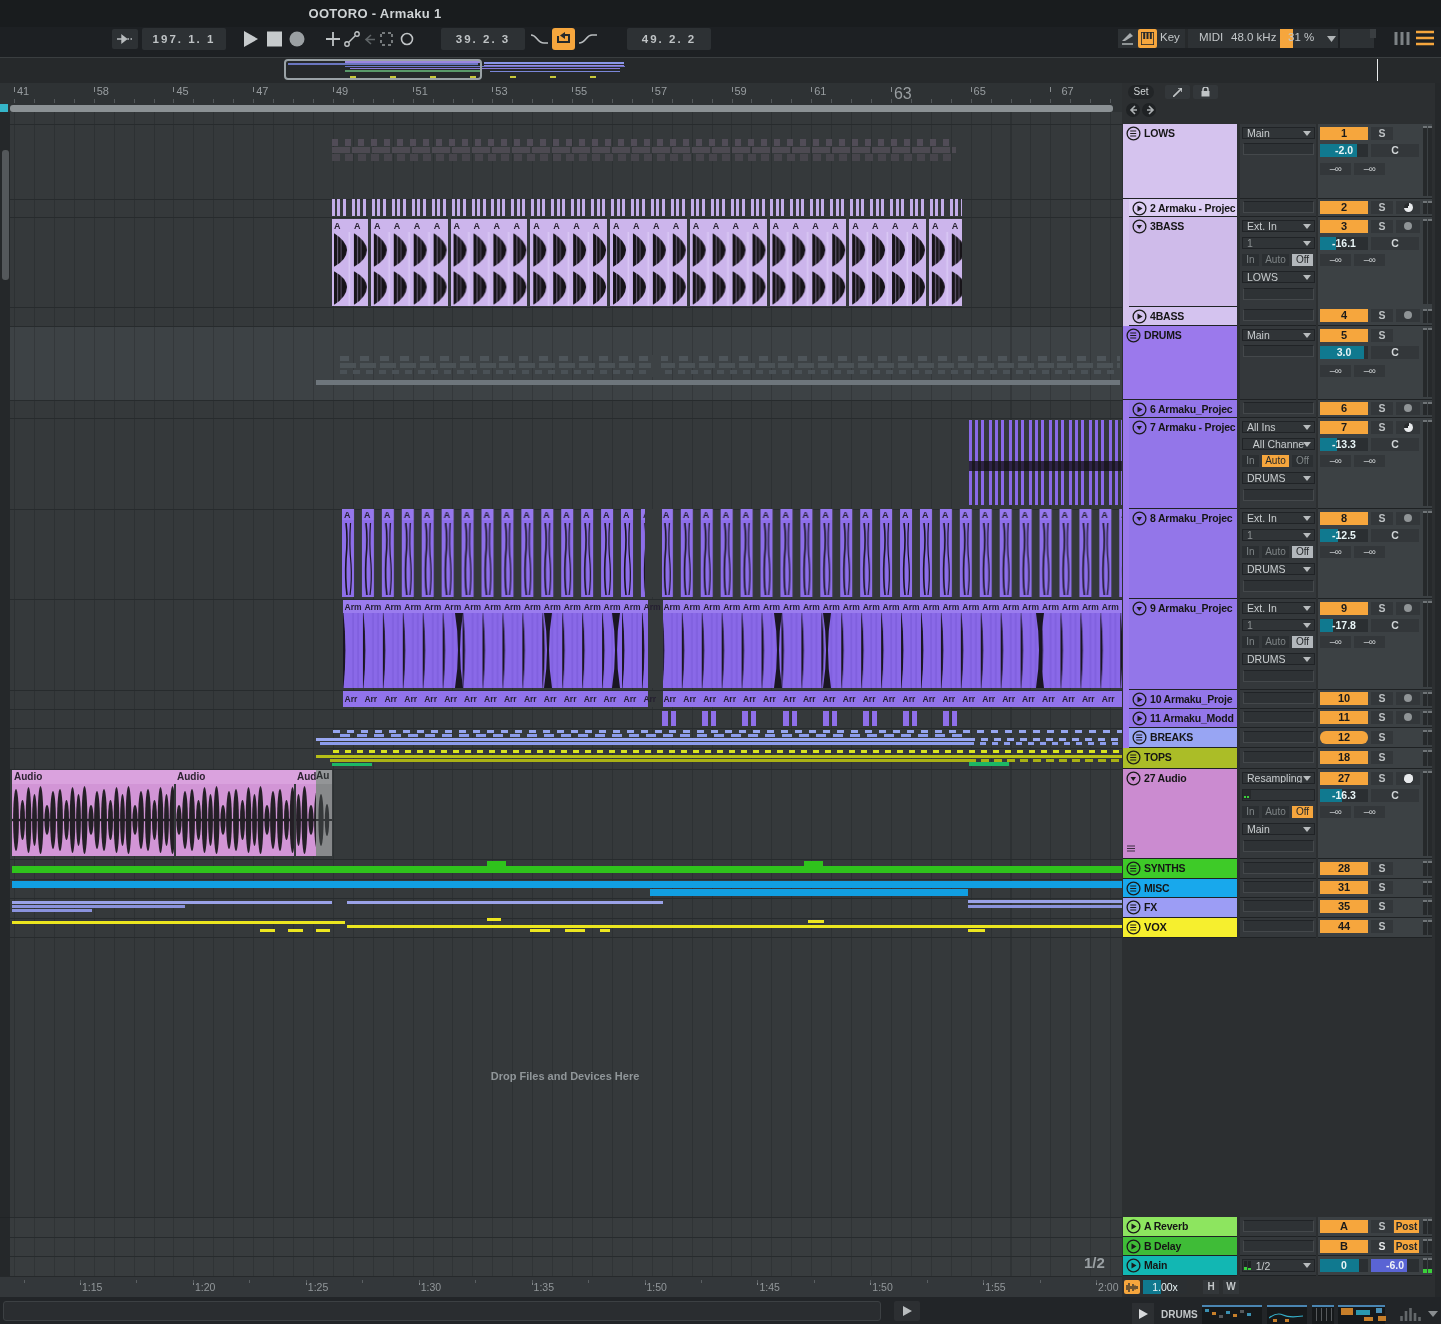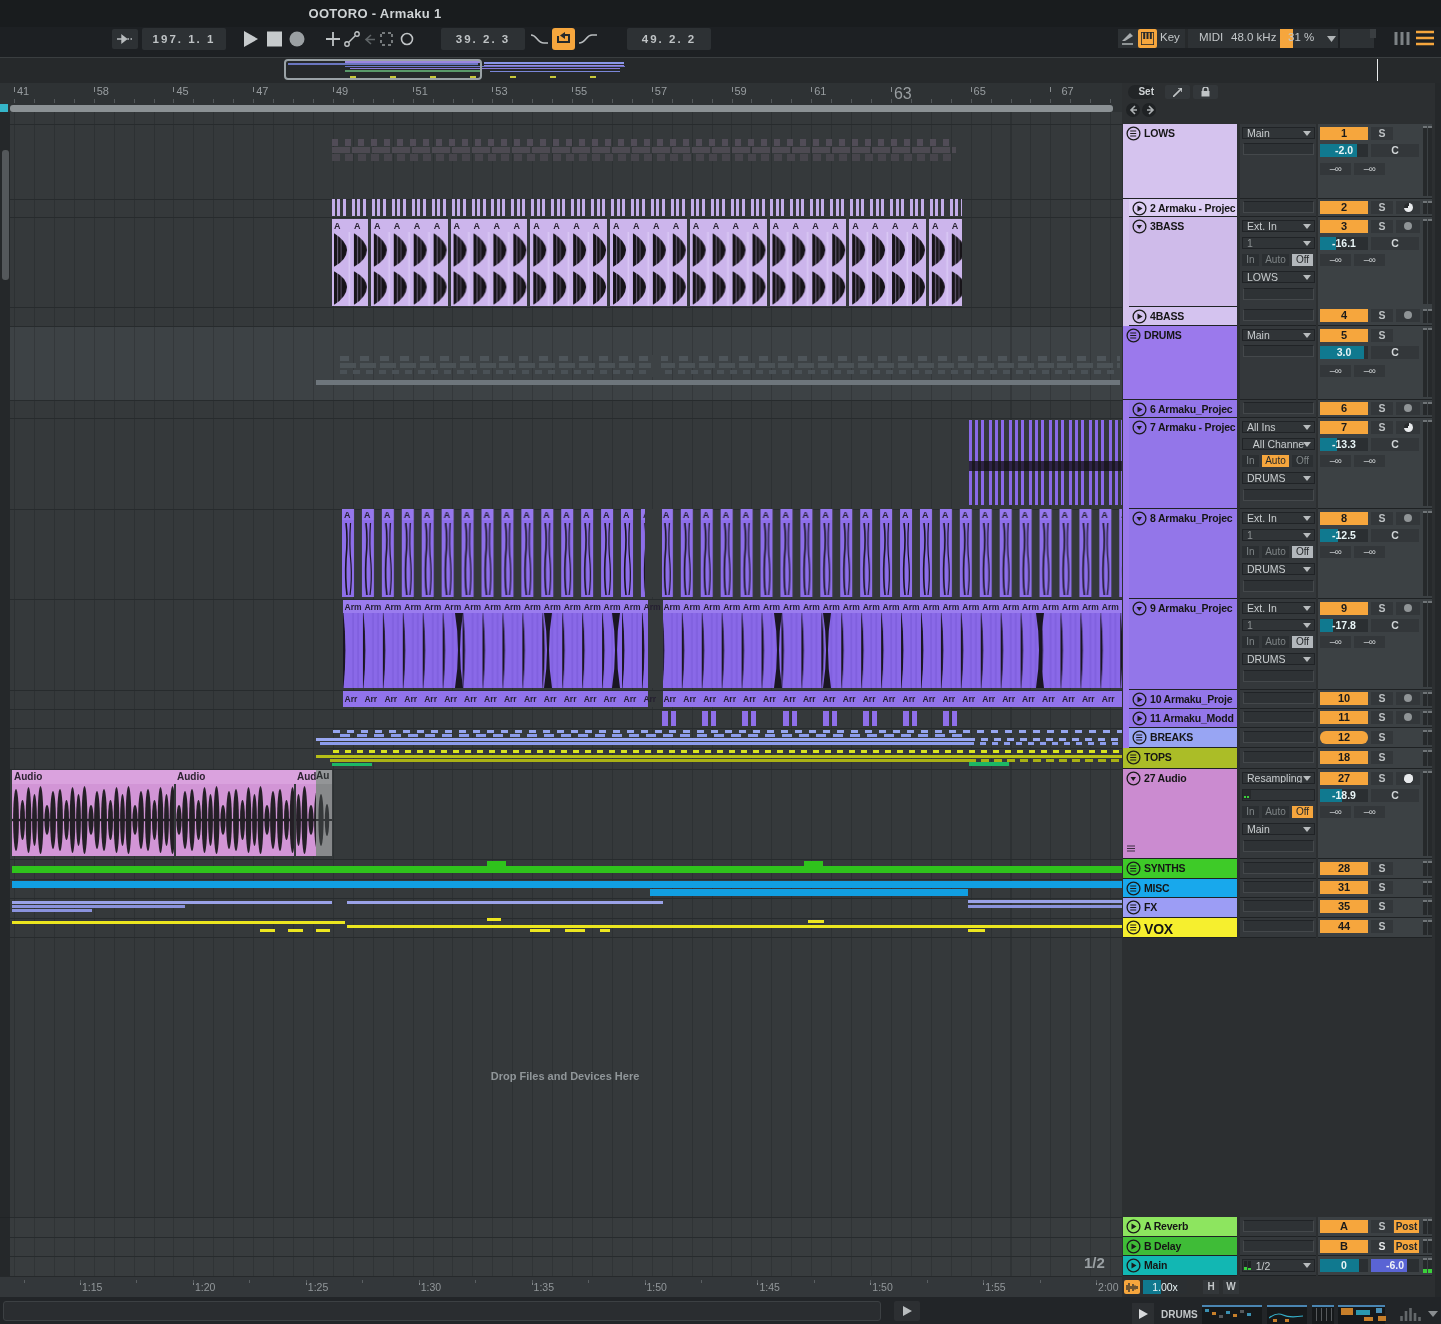--- a/index.html
+++ b/index.html
@@ -502,21 +502,21 @@
 <div style="position:absolute;left:1096.1px;top:1280px;width:1px;height:3px;background:#5a5f62"></div>
 <div style="position:absolute;left:0;top:1297px;width:1441px;height:27px;background:#222528;"></div>
 <div style="position:absolute;left:3px;top:1301px;width:878px;height:20px;background:#2a2d30;border:1px solid #3c4043;border-radius:3px;"></div>
 <div style="position:absolute;left:894px;top:1301px;width:26px;height:20px;background:#2c2f32;border-radius:2px;"></div>
 <svg style="position:absolute;left:903px;top:1306px" width="9" height="10" viewBox="0 0 9 10">
     <path d="M0 0 L9 5 L0 10 Z" fill="#b8bcbe"></path>
   </svg>
 
 <div style="position:absolute;left:1122px;top:83px;width:319px;height:1214px;background:#2c2f31;"></div>
 <div style="position:absolute;left:1435px;top:83px;width:6px;height:1214px;background:#25282a;"></div>
-<div style="position:absolute;left:1128px;top:85px;width:26px;height:14px;background:#222527;border-radius:8px;color:#d0d4d6;font-size:10px;font-weight:bold;text-align:right;line-height:14px;">Set</div>
+<div style="position:absolute;left:1128px;top:85px;width:26px;height:14px;background:#222527;border-radius:8px;color:#d0d4d6;font-size:10px;font-weight:normal;text-align:center;line-height:14px;">Set</div>
 <div style="position:absolute;left:1165px;top:85px;width:25px;height:14px;background:#33373a;border-radius:2px;"></div>
 <svg style="position:absolute;left:1173px;top:88px" width="9" height="9" viewBox="0 0 9 9">
     <path d="M0 9 L9 0 M5 0 h4 v4" stroke="#c0c4c6" stroke-width="1.6" fill="none"></path>
   </svg>
 <div style="position:absolute;left:1193px;top:85px;width:25px;height:14px;background:#33373a;border-radius:2px;"></div>
 <svg style="position:absolute;left:1201px;top:87px" width="9" height="10" viewBox="0 0 9 10">
     <rect x="0.5" y="4" width="8" height="5.5" fill="#c0c4c6"></rect>
     <path d="M2 4 V2.5 A2.5 2.5 0 0 1 7 2.5 V4" stroke="#c0c4c6" stroke-width="1.5" fill="none"></path>
   </svg>
 <svg style="position:absolute;left:1126px;top:103px" width="14" height="14" viewBox="0 0 14 14">
@@ -878,21 +878,21 @@
 <svg style="position:absolute;left:1303px;top:827px" width="8" height="5" viewBox="0 0 8 5">
     <path d="M0 0 H8 L4 5 Z" fill="#b8bcbe"></path>
   </svg>
 <div style="position:absolute;left:1243px;top:840px;width:71px;height:12px;background:#2e3235;border:1px solid #44484b;border-top-color:#202326;"></div>
 <div style="position:absolute;left:1320px;top:772px;width:48px;height:13px;background:#f6a63d;color:#1b1b1b;font-size:11px;font-weight:bold;text-align:center;line-height:13px;">27</div>
 <div style="position:absolute;left:1371px;top:772px;width:22px;height:13px;background:#33373a;color:#bdc1c3;font-size:10.5px;font-weight:bold;text-align:center;line-height:13px;">S</div>
 <div style="position:absolute;left:1396px;top:772px;width:24px;height:13px;background:#33373a;"></div>
 <div style="position:absolute;left:1404px;top:774px;width:9px;height:9px;border-radius:50%;background:conic-gradient(from 268deg,#26292b 0 92deg,#e8eaec 92deg 360deg);"></div>
 <div style="position:absolute;left:1320px;top:789px;width:48px;height:13px;background:#2b2f32;overflow:hidden;"></div>
 <div style="position:absolute;left:1320px;top:789px;width:21.6px;height:13px;background:#10798f;"></div>
-<div style="position:absolute;left:1320px;top:789px;width:48px;height:13px;color:#e8f4f6;font-size:10.5px;font-weight:bold;text-align:center;line-height:13px;">-18.9</div>
+<div style="position:absolute;left:1320px;top:789px;width:48px;height:13px;color:#e8f4f6;font-size:10.5px;font-weight:bold;text-align:center;line-height:13px;">-16.3</div>
 <div style="position:absolute;left:1371px;top:789px;width:48px;height:13px;background:#33373a;color:#d2d6d8;font-size:10.5px;font-weight:bold;text-align:center;line-height:13px;">C</div>
 <div style="position:absolute;left:1320px;top:806px;width:31px;height:12px;background:#33373a;color:#c3c7c9;font-size:10px;text-align:center;line-height:12px;letter-spacing:-0.5px;">–∞</div>
 <div style="position:absolute;left:1354px;top:806px;width:31px;height:12px;background:#33373a;color:#c3c7c9;font-size:10px;text-align:center;line-height:12px;letter-spacing:-0.5px;">–∞</div>
 <div style="position:absolute;left:1423px;top:771px;width:4px;height:85px;background:#26292b;"></div>
 <div style="position:absolute;left:1423px;top:771px;width:4px;height:2px;background:#6f7477;"></div>
 <div style="position:absolute;left:1428px;top:771px;width:4px;height:85px;background:#26292b;"></div>
 <div style="position:absolute;left:1428px;top:771px;width:4px;height:2px;background:#6f7477;"></div>
 <div style="position:absolute;left:1404px;top:774px;width:9px;height:9px;border-radius:50%;background:#e8eaec;"></div>
 <div style="position:absolute;left:1318px;top:859px;width:114px;height:20px;background:#3c4144;border-bottom:1px solid #1f2224;"></div>
 <div style="position:absolute;left:1240px;top:859px;width:76px;height:20px;background:#34383b;border-bottom:1px solid #1f2224;"></div>
@@ -939,21 +939,21 @@
 <div style="position:absolute;left:1423px;top:900px;width:4px;height:2px;background:#6f7477;"></div>
 <div style="position:absolute;left:1428px;top:900px;width:4px;height:15px;background:#26292b;"></div>
 <div style="position:absolute;left:1428px;top:900px;width:4px;height:2px;background:#6f7477;"></div>
 <div style="position:absolute;left:1318px;top:918px;width:114px;height:20px;background:#3c4144;border-bottom:1px solid #1f2224;"></div>
 <div style="position:absolute;left:1240px;top:918px;width:76px;height:20px;background:#34383b;border-bottom:1px solid #1f2224;"></div>
 <div style="position:absolute;left:1123px;top:918px;width:114px;height:20px;background:#f6ef2e;border-bottom:1px solid #1f2224;"></div>
 <svg style="position:absolute;left:1126px;top:920px" width="15" height="15" viewBox="0 0 15 15">
     <circle cx="7.5" cy="7.5" r="6.4" fill="none" stroke="#1a1a1a" stroke-width="1.3"></circle>
     <path d="M4.2 5 h6 M4.2 7.5 h6 M4.2 10 h6" stroke="#1a1a1a" stroke-width="1.2"></path>
   </svg>
-<div style="position:absolute;left:1144px;top:921px;width:93px;height:13px;color:#151515;font-size:14px;font-weight:bold;white-space:nowrap;overflow:hidden;letter-spacing:-0.2px;">VOX</div>
+<div style="position:absolute;left:1144px;top:921px;width:93px;height:13px;color:#151515;font-size:11px;font-weight:bold;white-space:nowrap;overflow:hidden;letter-spacing:-0.2px;">VOX</div>
 <div style="position:absolute;left:1243px;top:920px;width:71px;height:12px;background:#2e3235;border:1px solid #44484b;border-top-color:#202326;"></div>
 <div style="position:absolute;left:1320px;top:920px;width:48px;height:13px;background:#f6a63d;color:#1b1b1b;font-size:11px;font-weight:bold;text-align:center;line-height:13px;">44</div>
 <div style="position:absolute;left:1371px;top:920px;width:22px;height:13px;background:#33373a;color:#bdc1c3;font-size:10.5px;font-weight:bold;text-align:center;line-height:13px;">S</div>
 <div style="position:absolute;left:1423px;top:920px;width:4px;height:15px;background:#26292b;"></div>
 <div style="position:absolute;left:1423px;top:920px;width:4px;height:2px;background:#6f7477;"></div>
 <div style="position:absolute;left:1428px;top:920px;width:4px;height:15px;background:#26292b;"></div>
 <div style="position:absolute;left:1428px;top:920px;width:4px;height:2px;background:#6f7477;"></div>
 <div style="position:absolute;left:1318px;top:1217px;width:114px;height:20px;background:#3c4144;border-bottom:1px solid #1f2224;"></div>
 <div style="position:absolute;left:1240px;top:1217px;width:76px;height:20px;background:#34383b;border-bottom:1px solid #1f2224;"></div>
 <div style="position:absolute;left:1123px;top:1217px;width:114px;height:20px;background:#8de55f;border-bottom:1px solid #1f2224;"></div>

